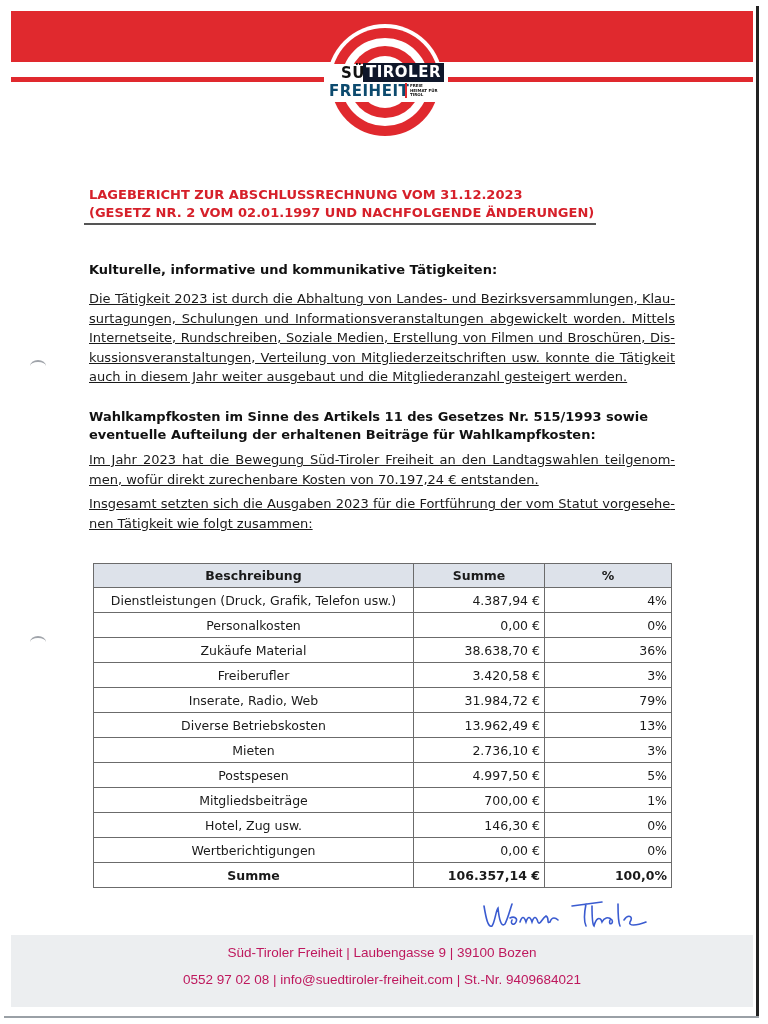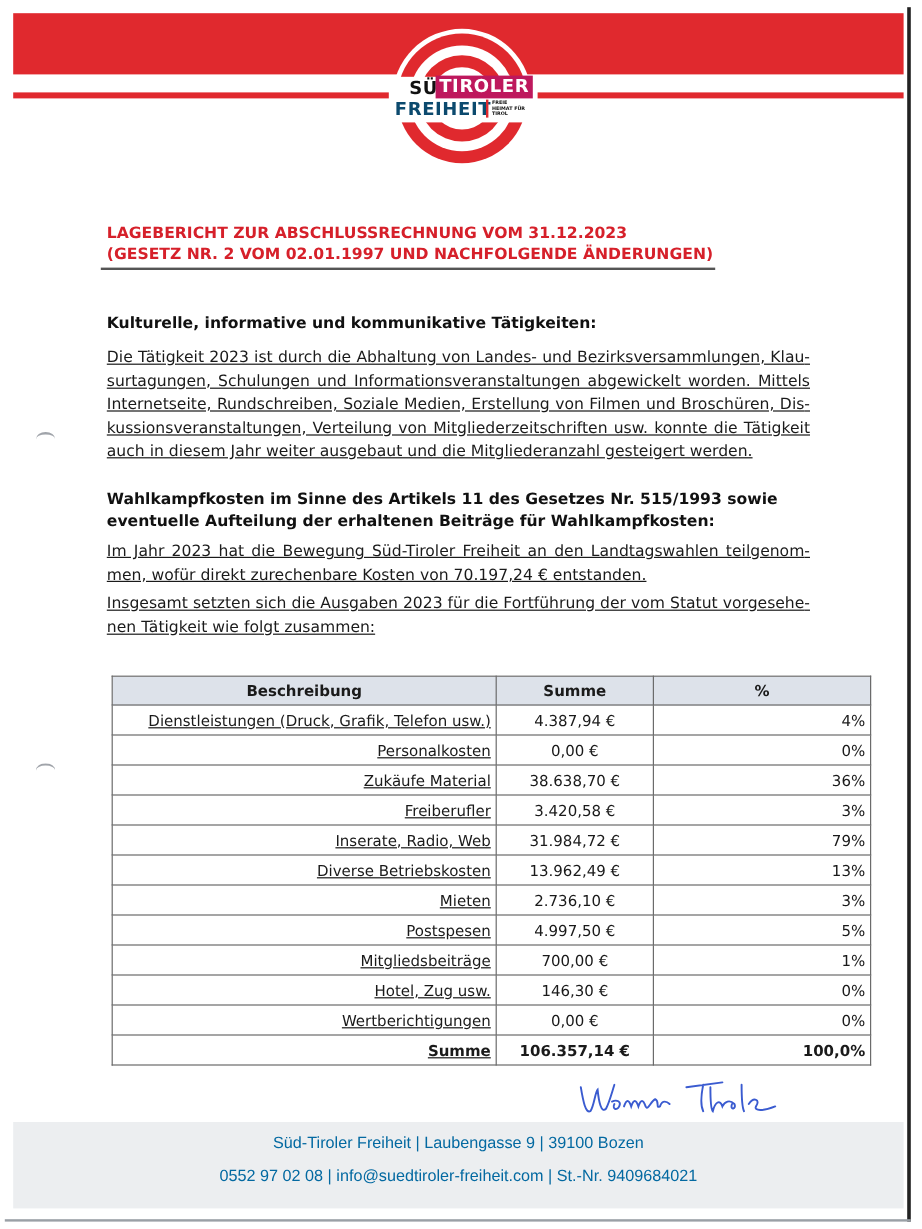--- a/index.html
+++ b/index.html
@@ -37,21 +37,21 @@
     .logo .r4 { left: 22px; top: 22px; width: 72px; height: 72px; background: #e0292e; }
     .logo .r5 { left: 32px; top: 32px; width: 52px; height: 52px; background: #fff; }
     .logo .plate {
       position: absolute; left: -3px; top: 40px; width: 124px; height: 38px; background: #fff;
     }
     .logo .sud {
       position: absolute; left: 14px; top: 40px; font-weight: bold; font-size: 15px; color: #111;
       letter-spacing: 0.5px;
     }
     .logo .tiroler {
-      position: absolute; left: 36px; top: 39px; background: #be185d; color: #fff;
+      position: absolute; left: 36px; top: 39px; background: #0f172a; color: #fff;
       font-weight: bold; font-size: 15px; padding: 0 3px; letter-spacing: 0.5px; line-height: 19px;
     }
     .logo .freiheit {
       position: absolute; left: 2px; top: 58px; font-weight: bold; font-size: 15px; color: #0c4a6e;
       letter-spacing: 0.5px;
     }
     .logo .bang {
       position: absolute; left: 78px; top: 59px; width: 2px; height: 15px; background: #e0292e;
     }
     .logo .tagline {
@@ -71,40 +71,40 @@
     .para {
       position: absolute; left: 89px; width: 586px; font-size: 13px; line-height: 19.5px; color: #1a1a1a;
       text-align: justify;
       text-decoration: underline;
     }
     .punch {
       position: absolute; left: 30px; width: 16px; height: 10px;
       border-top: 2px solid #a0a4aa; border-radius: 50% 50% 0 0;
     }
     table.costs {
-      position: absolute; left: 93px; top: 563px; width: 633px;
+      position: absolute; left: 93px; top: 563px; width: 579px;
       border-collapse: collapse; font-size: 12.5px;
     }
     table.costs th, table.costs td {
       border: 1px solid #6b6b6b; padding: 0 4px; height: 24px;
     }
     table.costs th {
       background: #dde2ea; font-weight: bold; text-align: center; height: 23px;
     }
-    table.costs td.desc { text-align: right; width: 311px; text-decoration: underline; }
-    table.costs td.sum { text-align: center; width: 122px; }
+    table.costs td.desc { text-align: center; width: 311px; }
+    table.costs td.sum { text-align: right; width: 122px; }
     table.costs td.pct { text-align: right; }
     table.costs tr.total td { font-weight: bold; }
     .signature {
       position: absolute; left: 480px; top: 896px; width: 200px; height: 40px;
     }
     .footer {
       position: absolute; left: 11px; top: 935px; width: 742px; height: 72px;
       background: #eceef0;
-      font-family: "Liberation Sans", sans-serif; font-size: 13.5px; color: #0369a1;
+      font-family: "Liberation Sans", sans-serif; font-size: 13.5px; color: #be185d;
       text-align: center;
     }
     .footer .l1 { position: absolute; left: 0; right: 0; top: 10px; }
     .footer .l2 { position: absolute; left: 0; right: 0; top: 37px; }
   </style>
 </head>
 <body>
 
 <div class="band-top"></div>
 <div class="band-stripe"></div>

